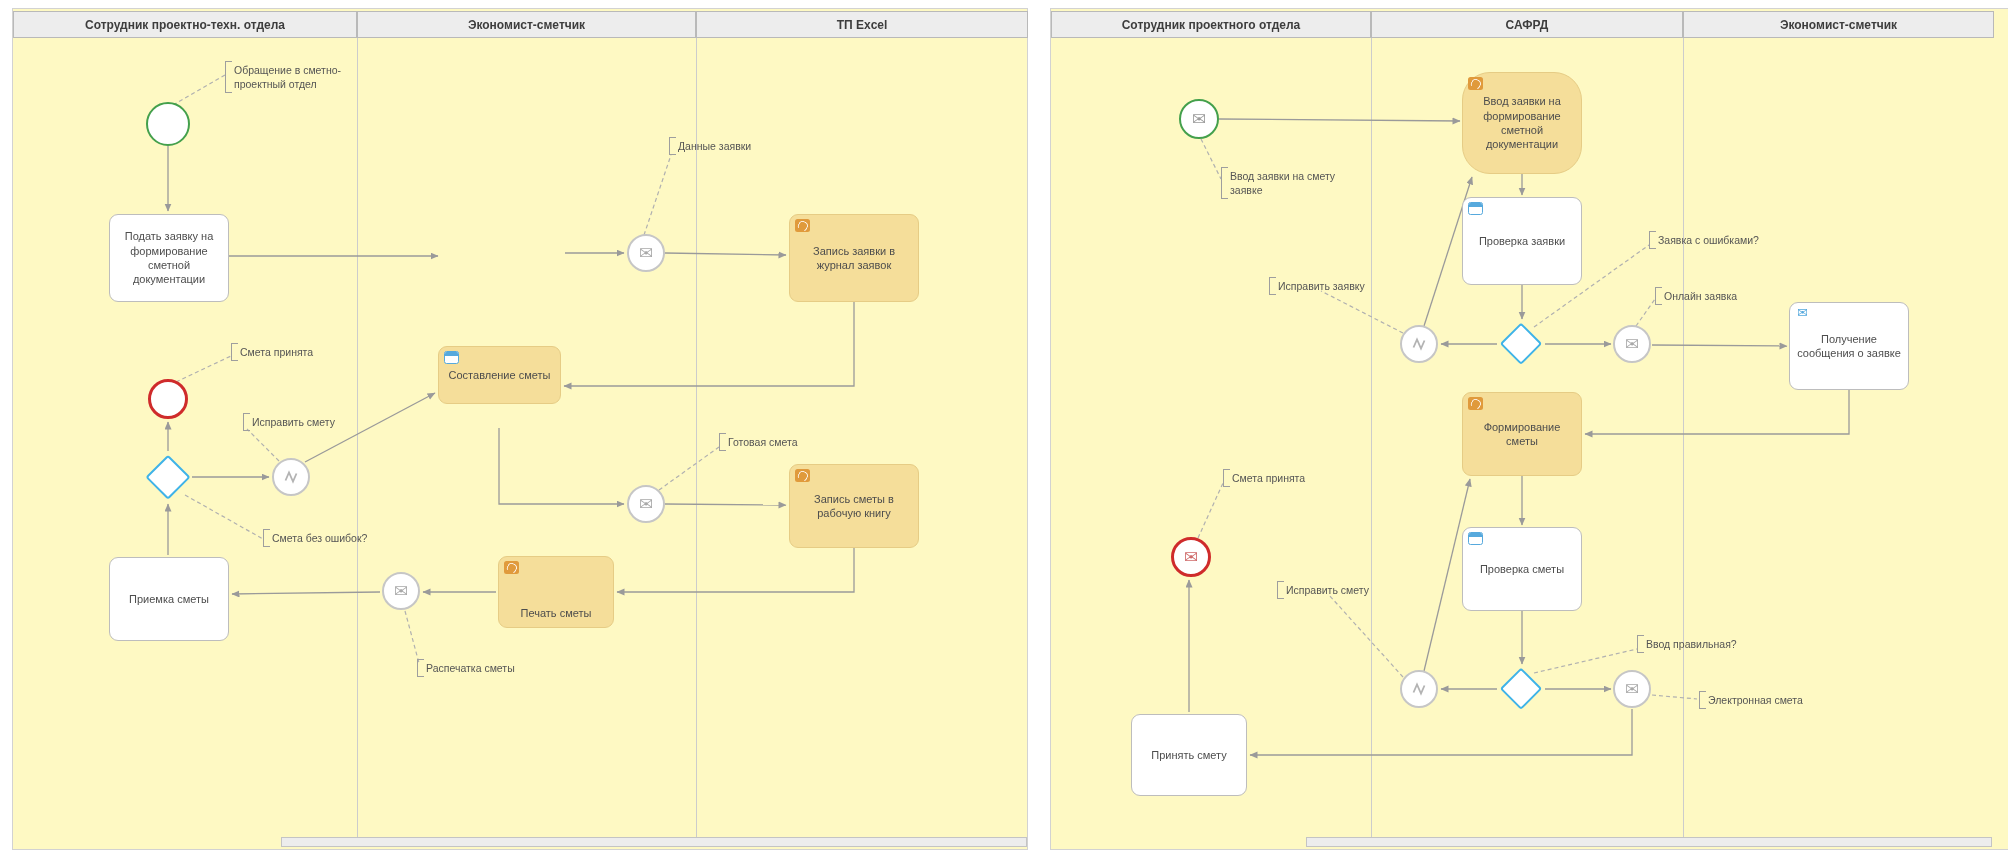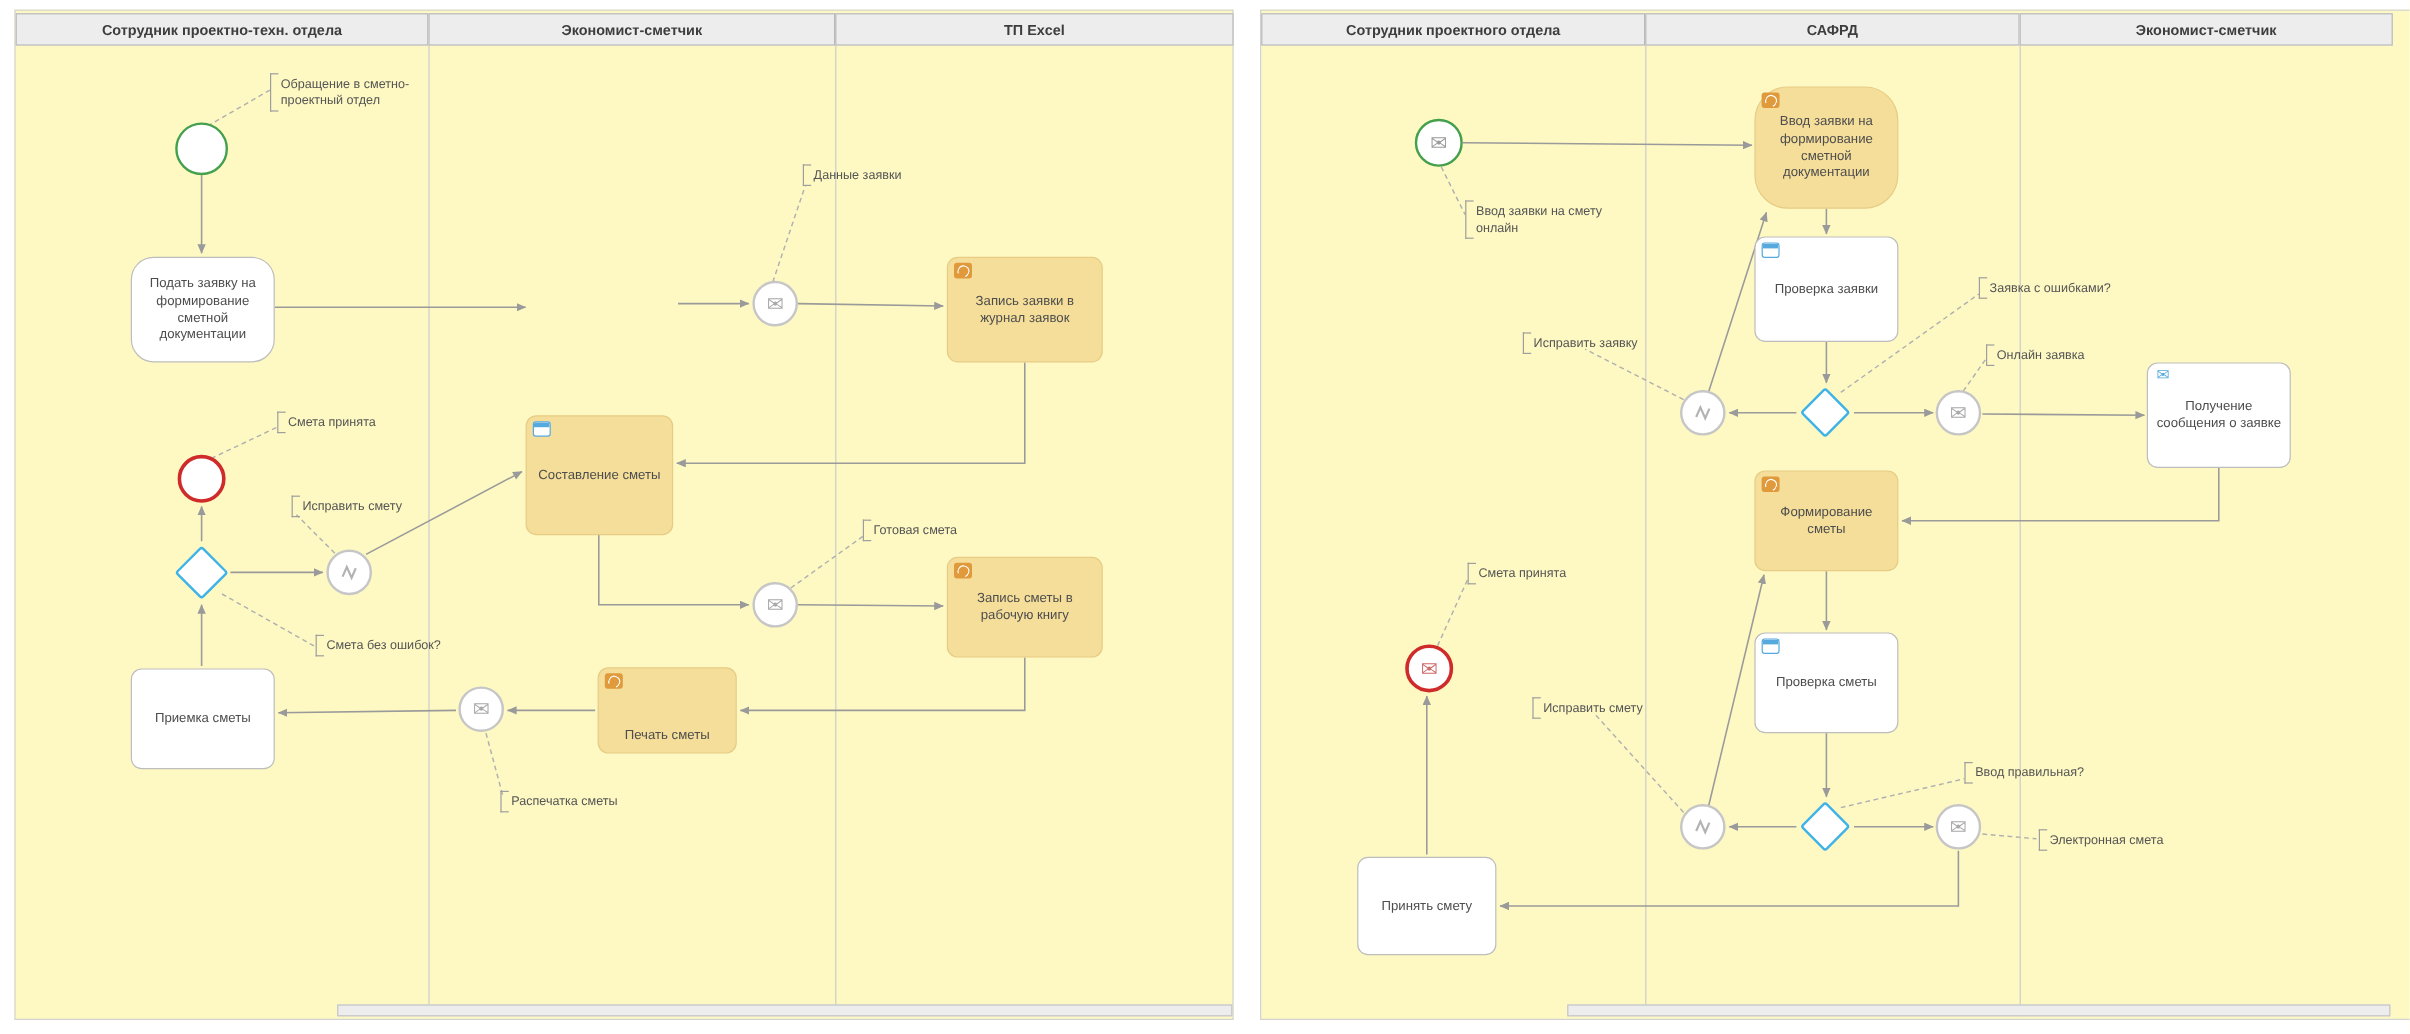--- a/index.html
+++ b/index.html
@@ -71,31 +71,31 @@
         <polyline points="292,453 422,384" fill="none" stroke="#9a9a9a" stroke-width="1.3" marker-end="url(#arr0)"></polyline>
         <line x1="160" y1="96" x2="212" y2="66" stroke="#b0b0b0" stroke-width="1.2" stroke-dasharray="4 3"></line>
         <line x1="631" y1="226" x2="658" y2="146" stroke="#b0b0b0" stroke-width="1.2" stroke-dasharray="4 3"></line>
         <line x1="163" y1="373" x2="218" y2="347" stroke="#b0b0b0" stroke-width="1.2" stroke-dasharray="4 3"></line>
         <line x1="266" y1="452" x2="234" y2="420" stroke="#b0b0b0" stroke-width="1.2" stroke-dasharray="4 3"></line>
         <line x1="172" y1="486" x2="250" y2="530" stroke="#b0b0b0" stroke-width="1.2" stroke-dasharray="4 3"></line>
         <line x1="646" y1="481" x2="706" y2="438" stroke="#b0b0b0" stroke-width="1.2" stroke-dasharray="4 3"></line>
         <line x1="392" y1="602" x2="406" y2="654" stroke="#b0b0b0" stroke-width="1.2" stroke-dasharray="4 3"></line>
       </svg>
       <div class="event start" style="left: 133px; top: 93px; width: 44px; height: 44px;"></div>
-      <div class="task" style="left: 96px; top: 205px; width: 120px; height: 88px; border-radius: 19px;">
+      <div class="task" style="left: 96px; top: 205px; width: 120px; height: 88px;">
         <span class="task-label">Подать заявку на формирование сметной документации</span>
       </div>
       <div class="event message" style="left: 614px; top: 225px; width: 38px; height: 38px;">
         <span class="env">✉</span>
       </div>
       <div class="task yellow" style="left: 776px; top: 205px; width: 130px; height: 88px;">
         <div class="badge orange"></div>
         <span class="task-label">Запись заявки в журнал заявок</span>
       </div>
-      <div class="task yellow" style="left: 425px; top: 337px; width: 123px; height: 100px;">
+      <div class="task yellow" style="left: 425px; top: 337px; width: 123px; height: 58px;">
         <div class="badge blue-window"></div>
         <span class="task-label">Составление сметы</span>
       </div>
       <div class="event end" style="left: 135px; top: 370px; width: 40px; height: 40px;"></div>
       <div class="event link" style="left: 259px; top: 449px; width: 38px; height: 38px;">
         <svg width="20" height="20" viewBox="0 0 20 20">
           <polyline points="4.5,13.5 8,5.5 12,14.5 15.5,6.5" fill="none" stroke="#b3b3b3" stroke-width="1.8"></polyline>
         </svg>
       </div>
       <div class="gateway" style="left: 131px; top: 444px; width: 48px; height: 48px;">
@@ -207,21 +207,21 @@
       </div>
       <div class="event message" style="left: 562px; top: 661px; width: 38px; height: 38px;">
         <span class="env">✉</span>
       </div>
       <div class="event end" style="left: 120px; top: 528px; width: 40px; height: 40px;">
         <span class="env">✉</span>
       </div>
       <div class="task" style="left: 80px; top: 705px; width: 116px; height: 82px;">
         <span class="task-label">Принять смету</span>
       </div>
-      <div class="annotation" style="left: 170px; top: 158px; width: 118px;"><span class="annotation-text">Ввод заявки на смету онлайн</span></div>
+      <div class="annotation" style="left: 170px; top: 158px; width: 118px;"><span class="annotation-text">Ввод заявки на смету заявке</span></div>
       <div class="annotation" style="left: 218px; top: 268px; width: 122px;"><span class="annotation-text">Исправить заявку</span></div>
       <div class="annotation" style="left: 598px; top: 222px; width: 136px;"><span class="annotation-text">Заявка с ошибками?</span></div>
       <div class="annotation" style="left: 604px; top: 278px; width: 110px;"><span class="annotation-text">Онлайн заявка</span></div>
       <div class="annotation" style="left: 172px; top: 460px; width: 110px;"><span class="annotation-text">Смета принята</span></div>
       <div class="annotation" style="left: 226px; top: 572px; width: 122px;"><span class="annotation-text">Исправить смету</span></div>
       <div class="annotation" style="left: 586px; top: 626px; width: 138px;"><span class="annotation-text">Ввод правильная?</span></div>
       <div class="annotation" style="left: 648px; top: 682px; width: 140px;"><span class="annotation-text">Электронная смета</span></div>
     </div>
   </div>
 

